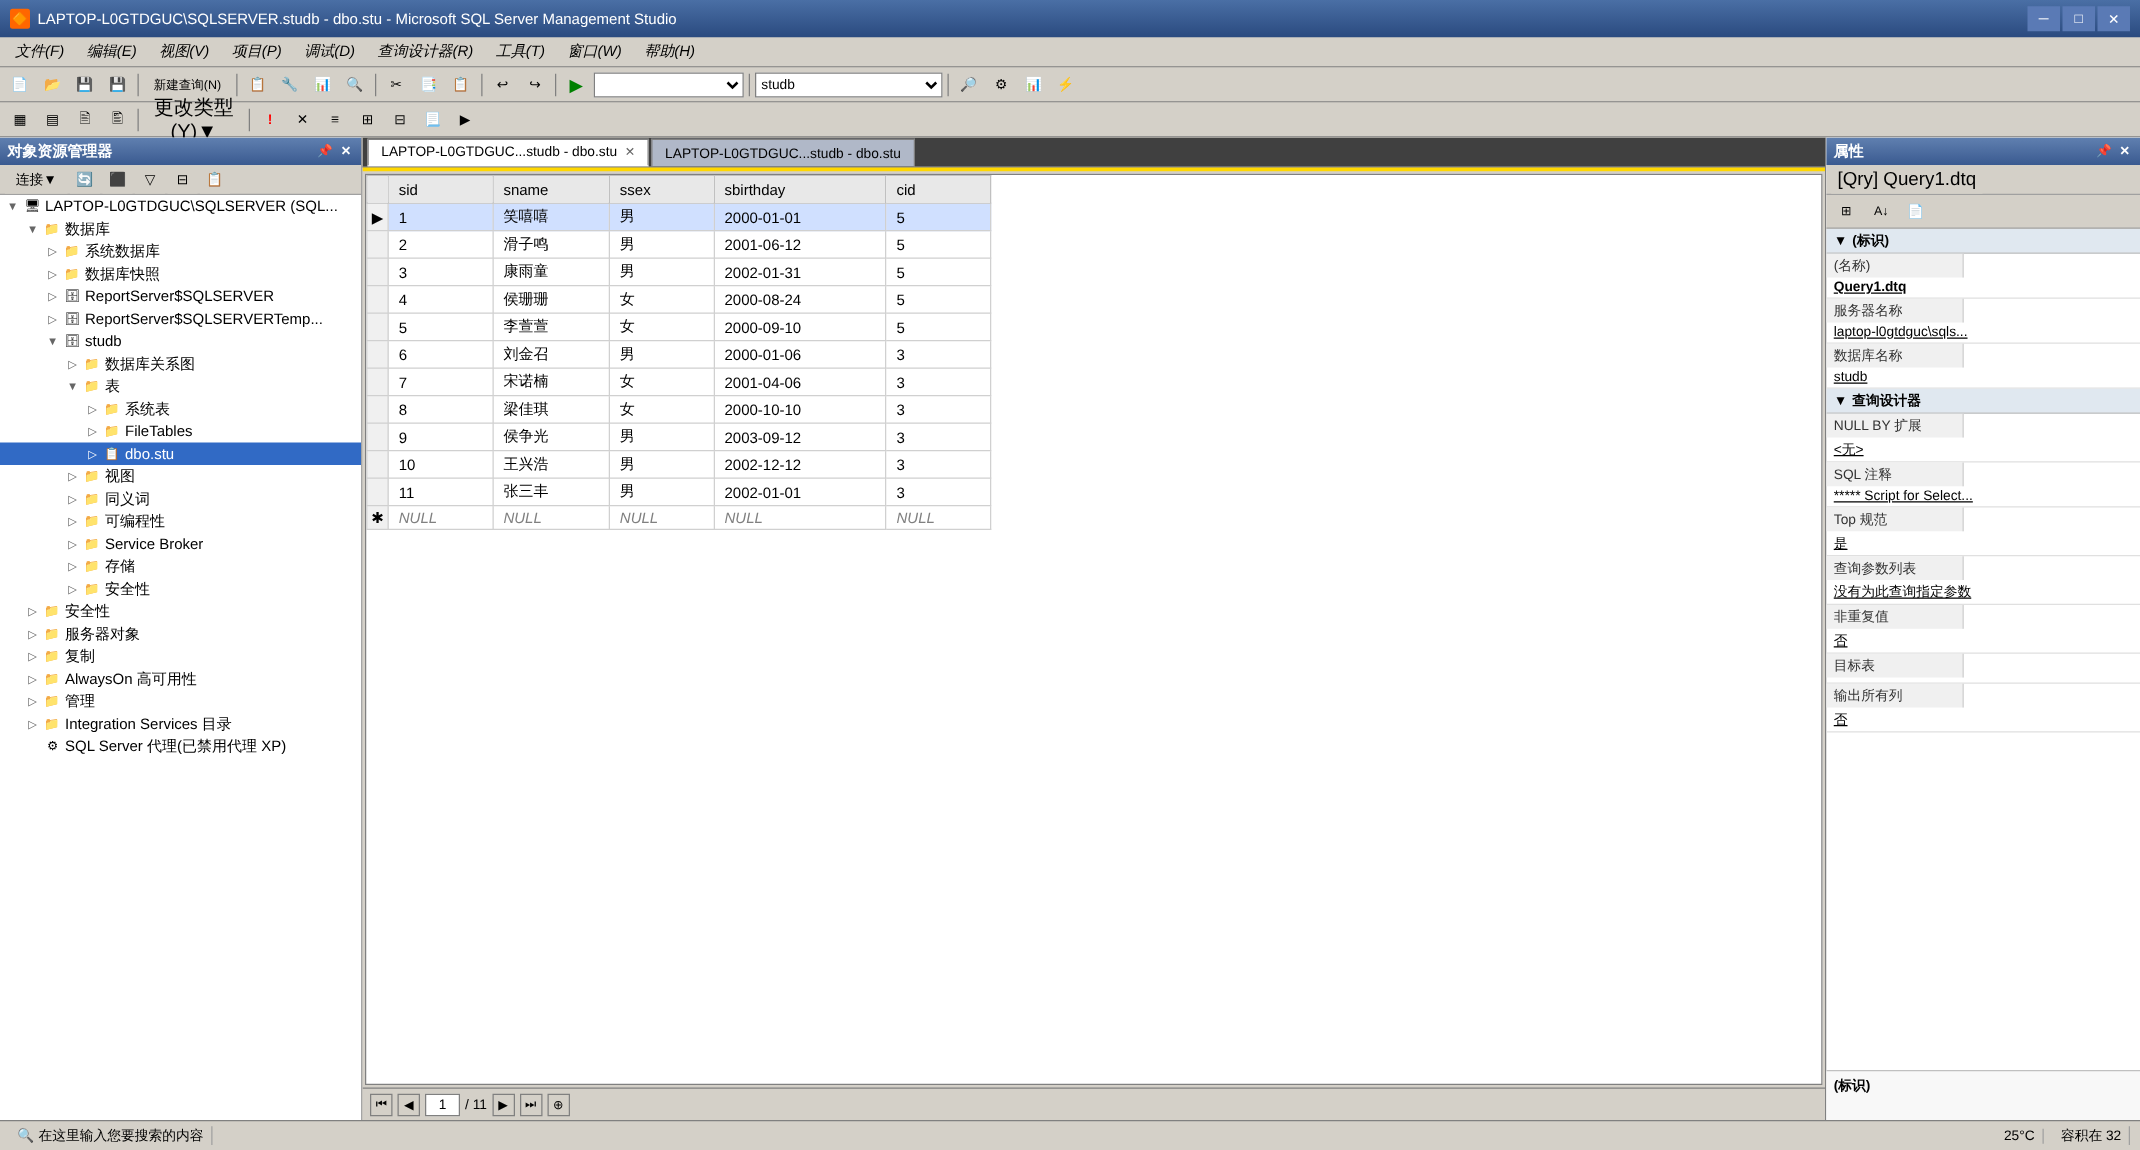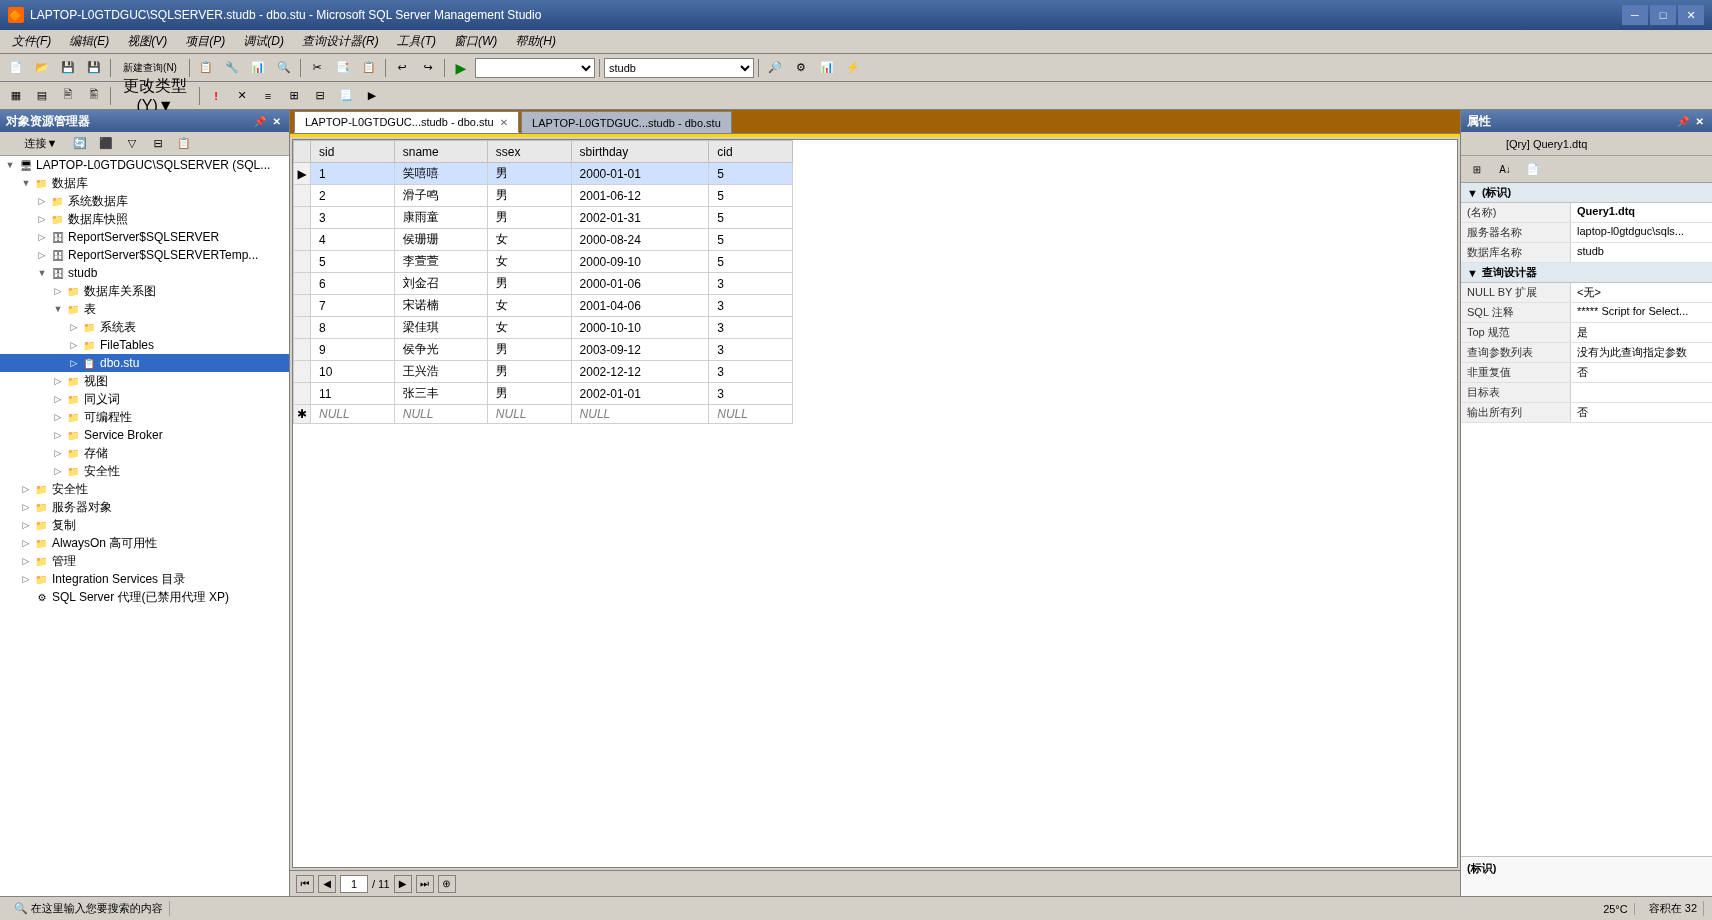--- a/index.html
+++ b/index.html
@@ -90,21 +90,21 @@
       justify-content: space-between;
     }
     .panel-header-controls { display: flex; gap: 2px; font-size: 10px; }
     .panel-ctrl-btn { cursor: pointer; padding: 0 2px; }
 
     .oe-toolbar {
       background: #d4d0c8;
       height: 24px;
       display: flex;
       align-items: center;
-      padding: 2px 16px;
+      padding: 2px 4px;
       gap: 2px;
       border-bottom: 1px solid #a0a0a0;
     }
 
     .tree-container {
       flex: 1;
       overflow-y: auto;
       overflow-x: auto;
       background: white;
       font-size: 12px;
@@ -134,21 +134,21 @@
 
     
     .content-area {
       flex: 1;
       display: flex;
       flex-direction: column;
       background: #d4d0c8;
       overflow: hidden;
     }
     .tab-bar {
-      background: #a16207;
+      background: #404040;
       height: 24px;
       display: flex;
       align-items: flex-end;
       padding: 0 4px;
       border-bottom: 1px solid #808080;
     }
     .tab {
       height: 22px;
       padding: 0 10px;
       background: #b0b8c8;
@@ -269,35 +269,37 @@
       display: flex;
       align-items: center;
       gap: 4px;
       cursor: pointer;
       border-bottom: 1px solid #c0c0c0;
     }
     .prop-row {
       display: flex;
       border-bottom: 1px solid #e0e0e0;
       min-height: 18px;
+      flex-direction: column;
     }
     .prop-name {
       width: 110px;
       padding: 2px 6px;
       background: #f0f0f0;
       border-right: 1px solid #d0d0d0;
       font-size: 11px;
       color: #333;
       flex-shrink: 0;
     }
     .prop-value {
       flex: 1;
       padding: 2px 6px;
       font-size: 11px;
       color: #000;
+      text-decoration: underline;
     }
     .prop-value.bold { font-weight: bold; }
     .prop-footer {
       border-top: 1px solid #c0c0c0;
       padding: 4px 6px;
       font-size: 11px;
       min-height: 40px;
       background: #f8f8f8;
     }
 
@@ -688,21 +690,21 @@
 
   <div class="properties-panel">
     <div class="prop-title">
       <span>属性</span>
       <div class="panel-header-controls">
         <span class="panel-ctrl-btn">📌</span>
         <span class="panel-ctrl-btn">✕</span>
       </div>
     </div>
     <div class="prop-toolbar">
-      <button class="toolbar-btn" style="font-size:11px; width:auto; padding:0 4px;margin-left:36px;">[Qry] Query1.dtq</button>
+      <button class="toolbar-btn" style="font-size:15px; width:auto; padding:0 4px;">[Qry] Query1.dtq</button>
     </div>
     <div style="display:flex; align-items:center; padding:2px 4px; background:#d4d0c8; gap:4px; border-bottom:1px solid #a0a0a0;">
       <button class="toolbar-btn" style="font-size:10px;">⊞</button>
       <button class="toolbar-btn" style="font-size:10px;">A↓</button>
       <button class="toolbar-btn">📄</button>
     </div>
     <div class="prop-grid">
 
       <div class="prop-section">
         <span>▼</span>

